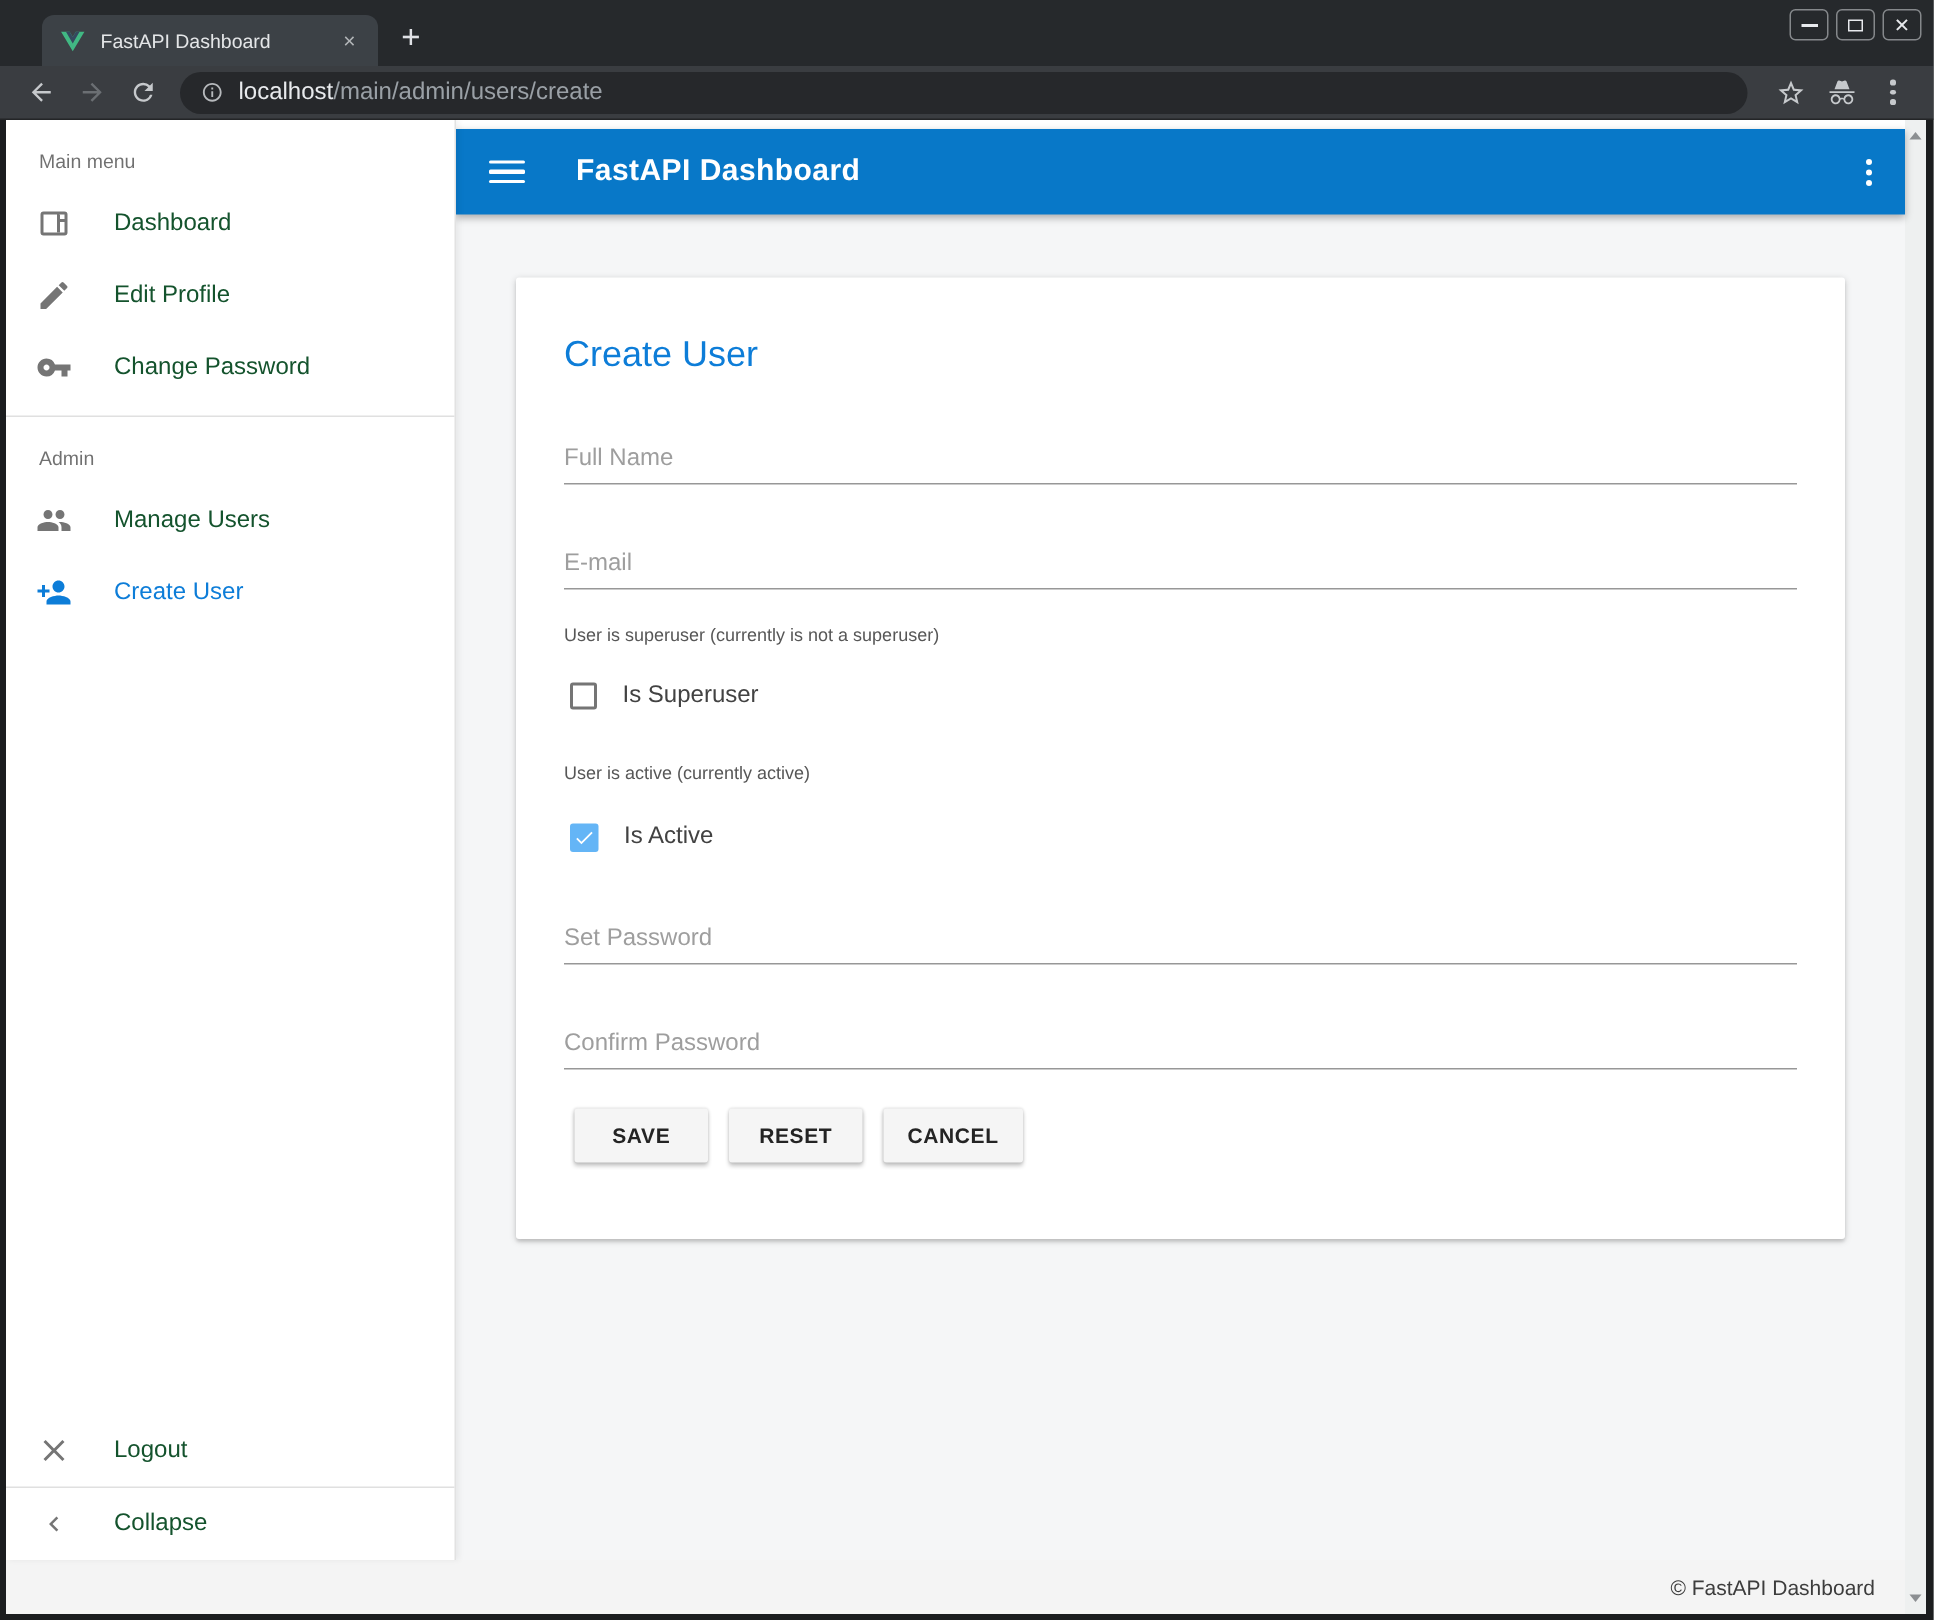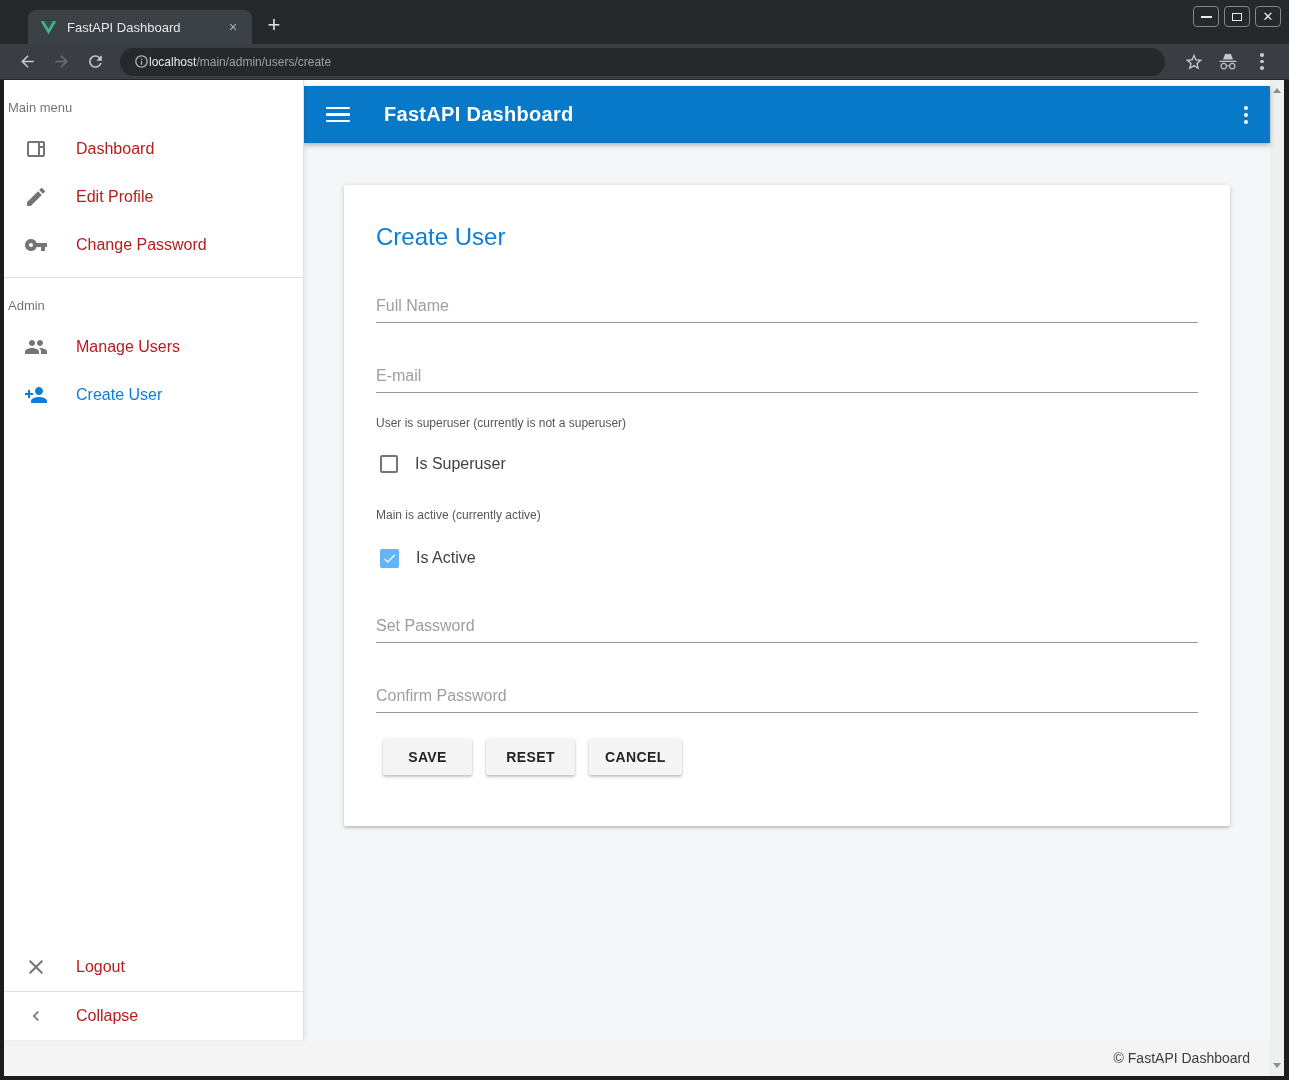--- a/index.html
+++ b/index.html
@@ -25,47 +25,47 @@
 
   
   .toolbar { position:absolute; top:44px; left:0; width:1289px; height:36px; background:#3a3d41;
              display:flex; align-items:center; padding:0 10px; border-bottom:1px solid #232527; }
   .nav-ic { width:28px; height:28px; display:flex; align-items:center; justify-content:center; margin:0 3px; }
   .nav-ic svg { width:19px; height:19px; fill:#c6c9cc; }
   .nav-ic.disabled svg { fill:#6b6f73; }
   .url-pill { flex:1; height:28px; margin:0 12px 0 8px; background:#26282b; border-radius:14px;
               display:flex; align-items:center; padding:0 14px; }
   .url-pill svg { width:15px; height:15px; fill:#b6b9bc; flex-shrink:0; }
-  .url-text { font-size:12px; color:#9aa0a6; white-space:nowrap; }
+  .url-text { margin-left:10px; font-size:16px; color:#9aa0a6; white-space:nowrap; }
   .url-text .host { color:#e8eaed; }
   .tb-right { display:flex; align-items:center; }
   .tb-right .nav-ic svg { width:20px; height:20px; }
   .kebab { display:inline-flex; flex-direction:column; gap:3px; align-items:center; }
   .kebab i { width:3.5px; height:3.5px; border-radius:50%; background:#c6c9cc; }
 
   
   .page { position:absolute; top:80px; left:4px; width:1280px; height:996px; background:#ffffff; overflow:hidden; }
   .content-row { position:absolute; top:0; left:0; right:14px; bottom:36px; display:flex; }
 
   
   .scrollbar { position:absolute; top:0; right:0; width:14px; height:996px; background:#eef0f0; }
   .sb-up { position:absolute; top:8px; left:3px; width:0; height:0;
            border-left:4px solid transparent; border-right:4px solid transparent; border-bottom:5px solid #8c8f92; }
   .sb-down { position:absolute; bottom:8px; left:3px; width:0; height:0;
            border-left:4px solid transparent; border-right:4px solid transparent; border-top:5px solid #8c8f92; }
 
   
   .sidebar { width:300px; background:#fff; border-right:1px solid #e2e2e2;
              box-shadow:2px 0 4px rgba(0,0,0,.06); display:flex; flex-direction:column; z-index:3; }
-  .side-header { padding:20px 0 10px 4px; font-size:13px; color:rgba(0,0,0,.56); }
+  .side-header { padding:20px 0 10px 22px; font-size:13px; color:rgba(0,0,0,.56); }
   .side-header.second { padding-top:12px; }
   .side-item { height:48px; display:flex; align-items:center; padding-left:20px; cursor:pointer; }
   .side-item .s-icon { width:24px; height:24px; margin-right:28px; display:flex; align-items:center; justify-content:center; }
   .side-item .s-icon svg { width:24px; height:24px; fill:#757575; }
-  .side-item .s-label { font-size:16px; color:#b91c1c; }
+  .side-item .s-label { font-size:16px; color:#14532d; }
   .side-item.active .s-icon svg { fill:#0d7dd8; }
   .side-item.active .s-label { color:#0d7dd8; }
   .divider { height:1px; background:#e0e0e0; margin:8px 0; }
   .side-spacer { flex:1; }
   .divider.tight { margin:0; }
 
   
   .main { flex:1; display:flex; flex-direction:column; background:#fff; min-width:0; }
   .appbar-gap { height:6px; background:#fff; }
   .appbar { height:57px; background:#0878c8; display:flex; align-items:center; padding:0 22px;
@@ -291,21 +291,21 @@
             <div class="field">
               <input type="text" placeholder="E-mail" style="">
             </div>
 
             <div class="hint">User is superuser (currently is not a superuser)</div>
             <div class="check-row">
               <span class="checkbox"></span>
               <span class="check-label">Is Superuser</span>
             </div>
 
-            <div class="hint second">Main is active (currently active)</div>
+            <div class="hint second">User is active (currently active)</div>
             <div class="check-row second">
               <span class="checkbox checked">
                 <svg viewBox="0 0 24 24">
                   <path d="M9 16.2 4.8 12l-1.4 1.4L9 19 21 7l-1.4-1.4z" fill="#ffffff"></path>
                 </svg>
               </span>
               <span class="check-label">Is Active</span>
             </div>
 
             <div class="field">

